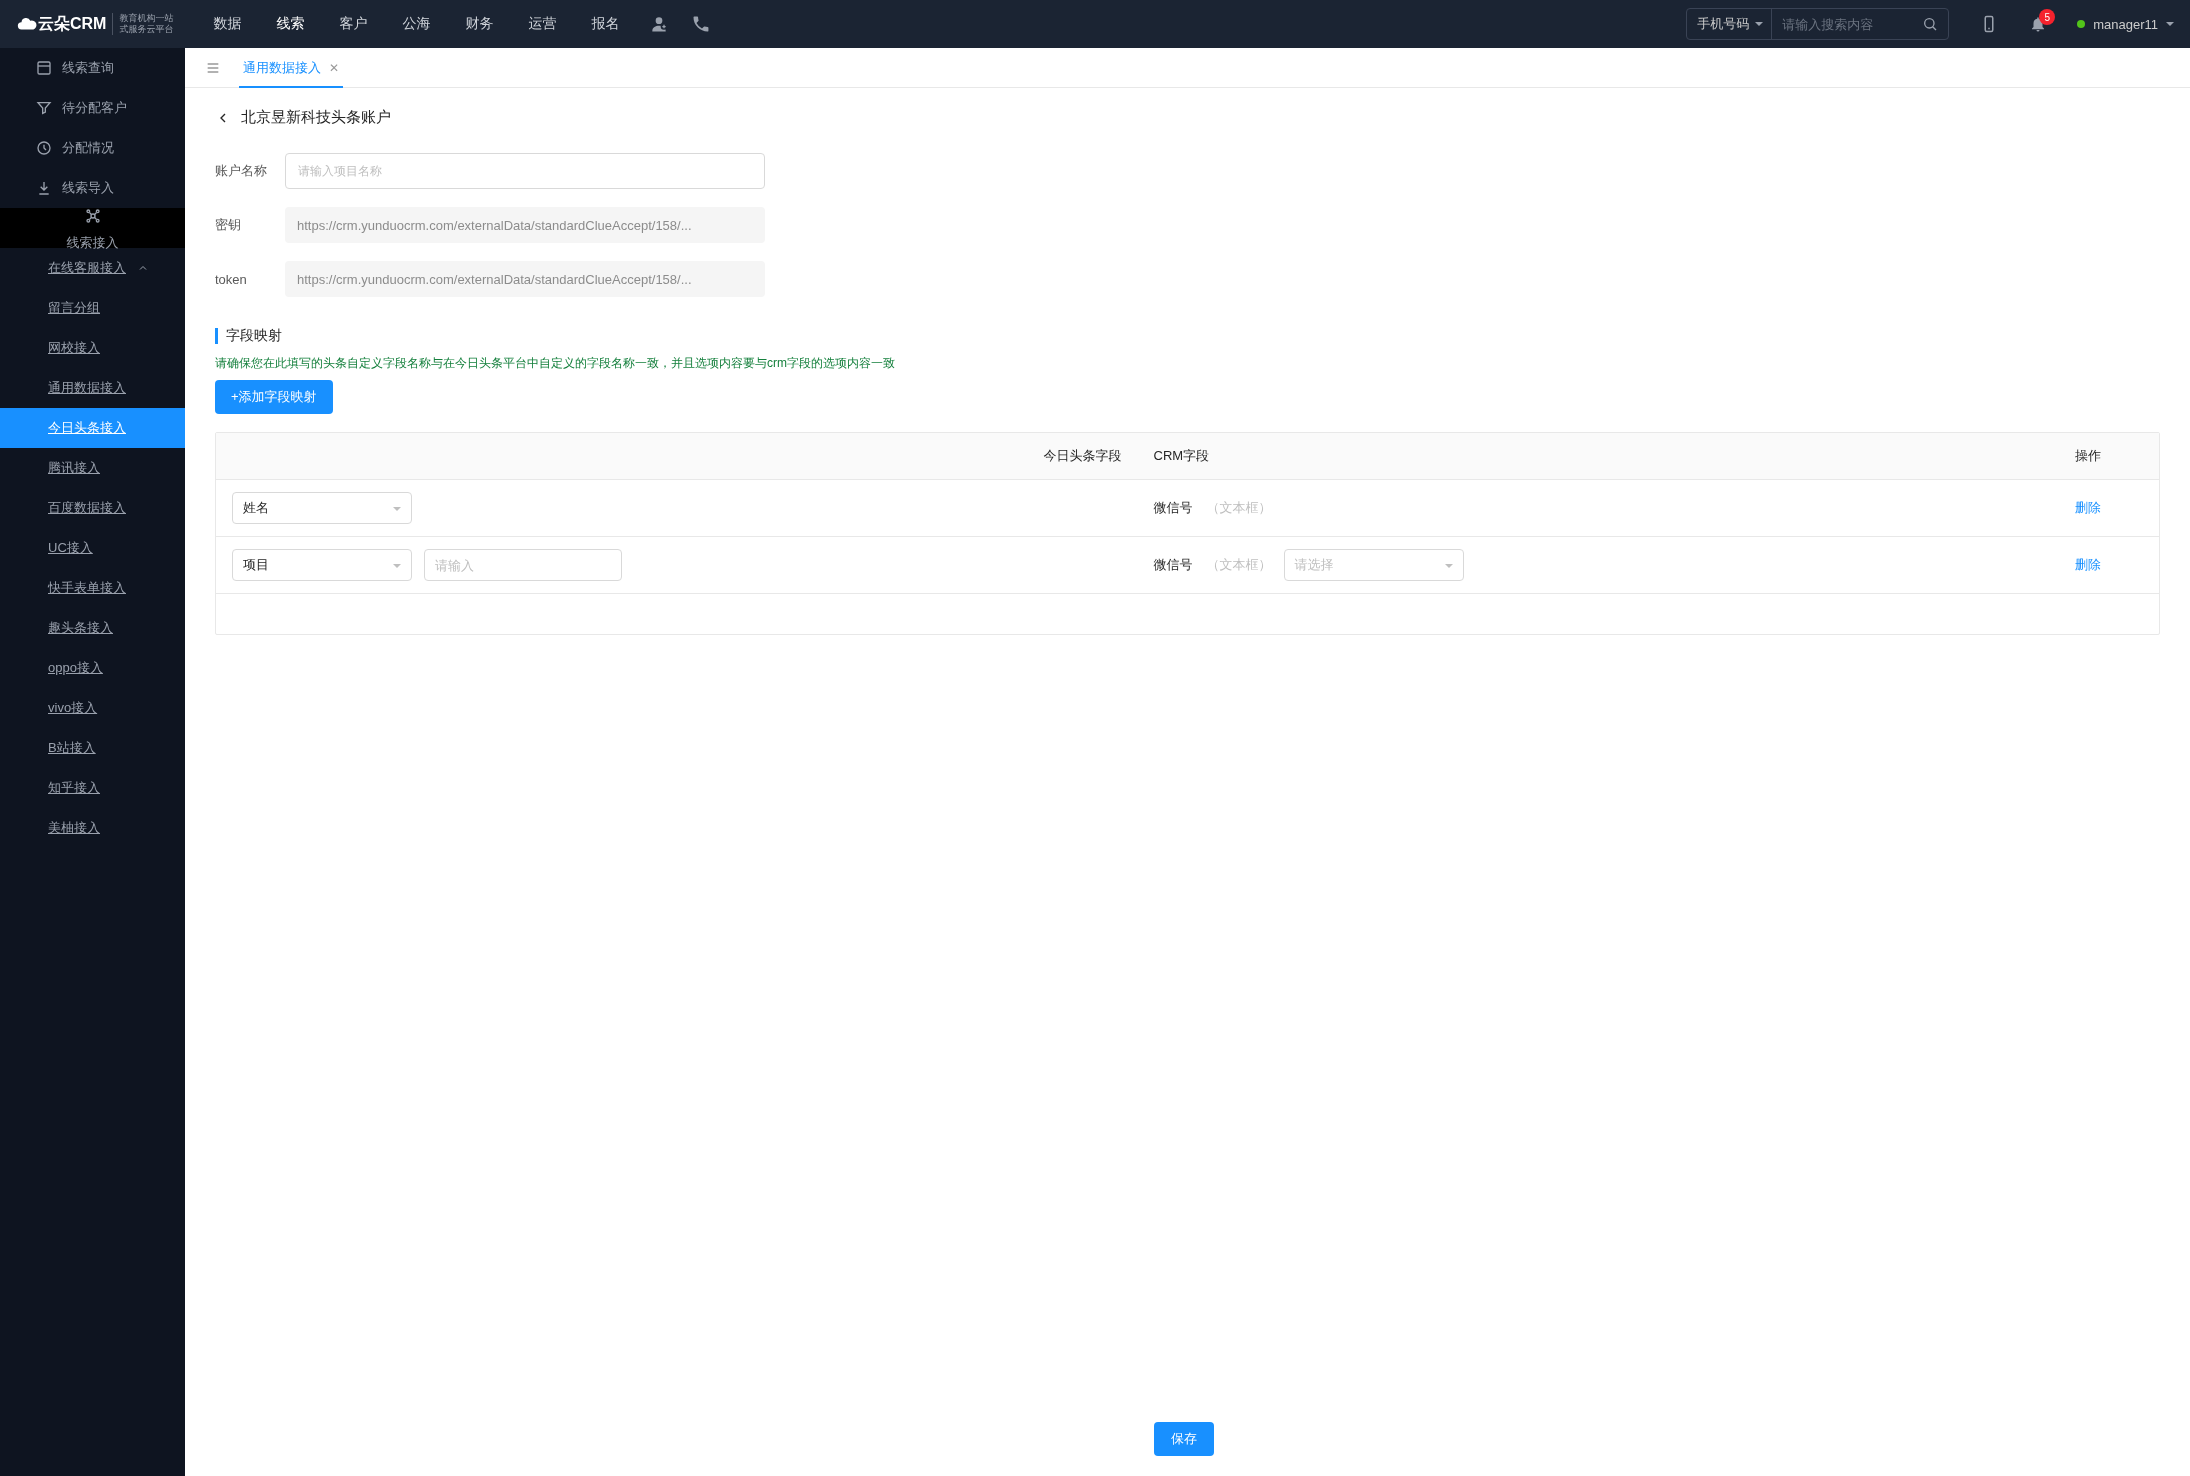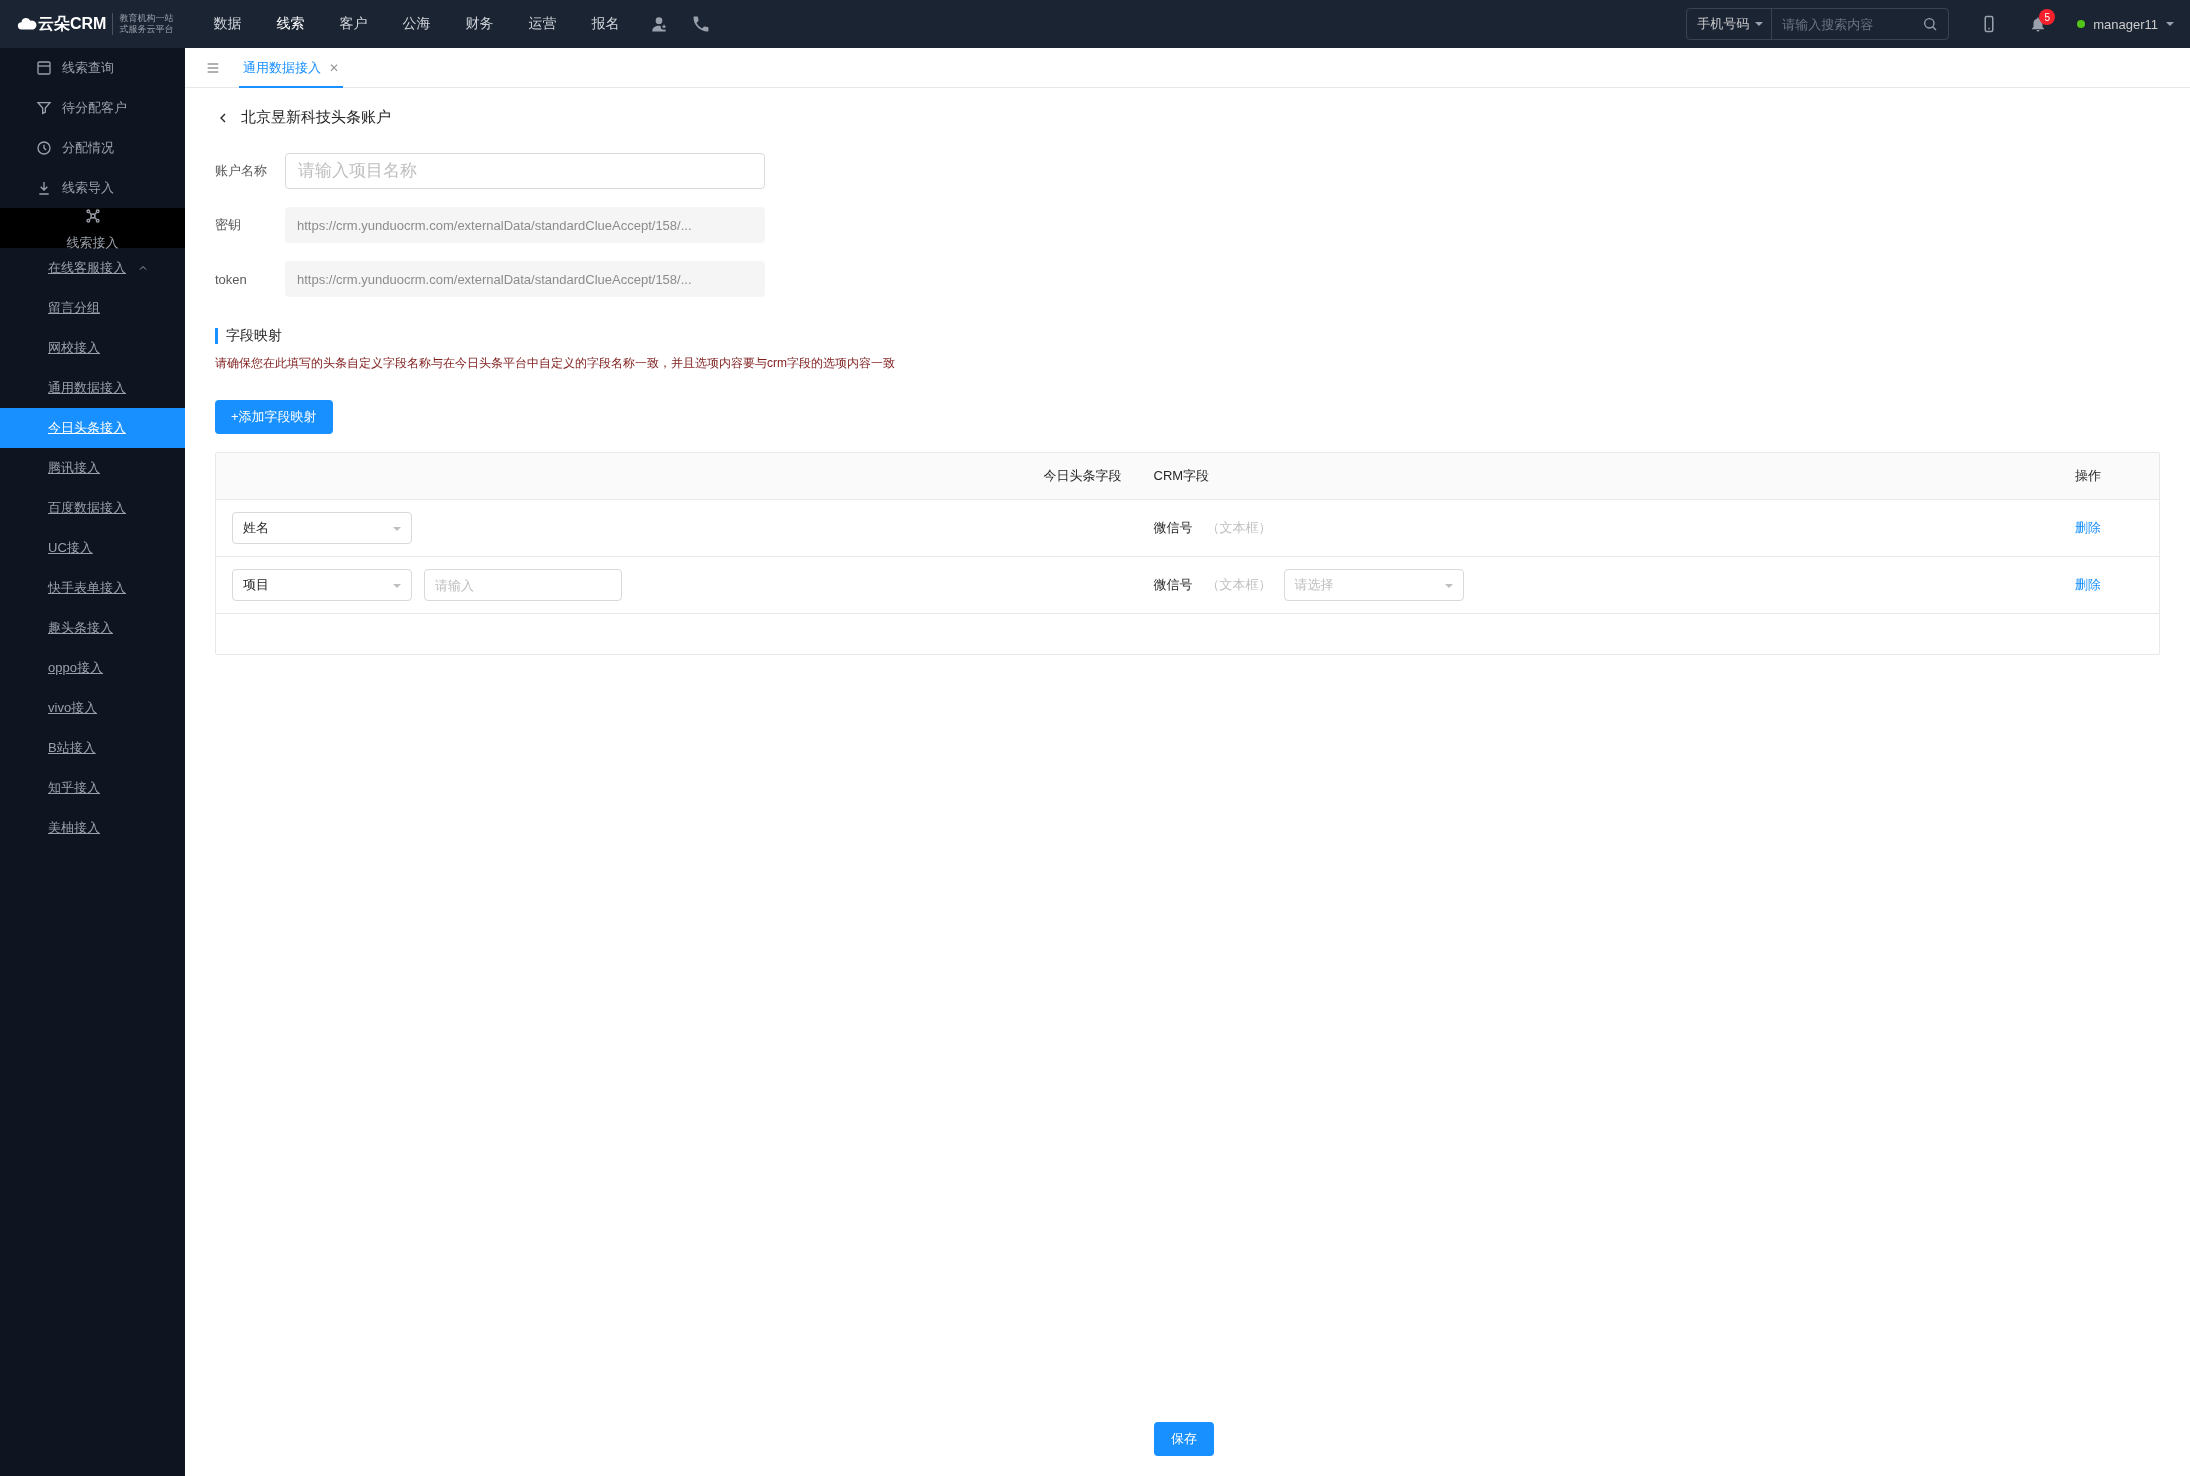--- a/index.html
+++ b/index.html
@@ -45,28 +45,28 @@
 .tab.active::after { content: ''; position: absolute; bottom: 0; left: 10px; right: 10px; height: 2px; background: #1890ff; }
 .tab-close { margin-left: 8px; color: #999; font-size: 12px; cursor: pointer; }
 
 .content { flex: 1; overflow-y: auto; padding: 20px 30px 80px; position: relative; }
 .page-header { display: flex; align-items: center; gap: 10px; margin-bottom: 26px; }
 .back-icon { cursor: pointer; }
 .page-title { font-size: 15px; color: #262626; font-weight: 500; }
 
 .form-row { display: flex; align-items: center; margin-bottom: 18px; }
 .form-label { width: 70px; font-size: 13px; color: #595959; }
-.form-input { flex: 0 0 480px; height: 36px; border: 1px solid #d9d9d9; border-radius: 4px; padding: 0 12px; font-size: 17px; outline: none; }
+.form-input { flex: 0 0 480px; height: 36px; border: 1px solid #d9d9d9; border-radius: 4px; padding: 0 12px; font-size: 12px; outline: none; }
 .form-input::placeholder { color: #bfbfbf; }
 .form-value { flex: 0 0 480px; height: 36px; background: #f5f5f5; border-radius: 4px; padding: 0 12px; font-size: 13px; color: #8c8c8c; display: flex; align-items: center; overflow: hidden; white-space: nowrap; text-overflow: ellipsis; }
 
 .section-title { display: flex; align-items: center; gap: 8px; margin: 30px 0 10px; }
 .section-bar { width: 3px; height: 16px; background: #1890ff; }
 .section-text { font-size: 14px; color: #262626; font-weight: 500; }
-.section-desc { font-size: 12px; color: #7f1d1d; margin-bottom: 28px; }
+.section-desc { font-size: 12px; color: #15803d; margin-bottom: 8px; }
 
 .add-btn { background: #1890ff; color: #fff; border: none; border-radius: 4px; height: 34px; padding: 0 16px; font-size: 13px; cursor: pointer; margin-bottom: 18px; }
 
 .table { border: 1px solid #e8e8e8; border-radius: 2px; }
 .thead { display: flex; background: #fafafa; border-bottom: 1px solid #e8e8e8; }
 .th { padding: 14px 16px; font-size: 13px; color: #262626; font-weight: 500; }
 .th-field { flex: 1; text-align: right; }
 .th-crm { flex: 1; }
 .th-op { width: 100px; }
 .trow { display: flex; border-bottom: 1px solid #e8e8e8; align-items: center; padding: 8px 0; }

